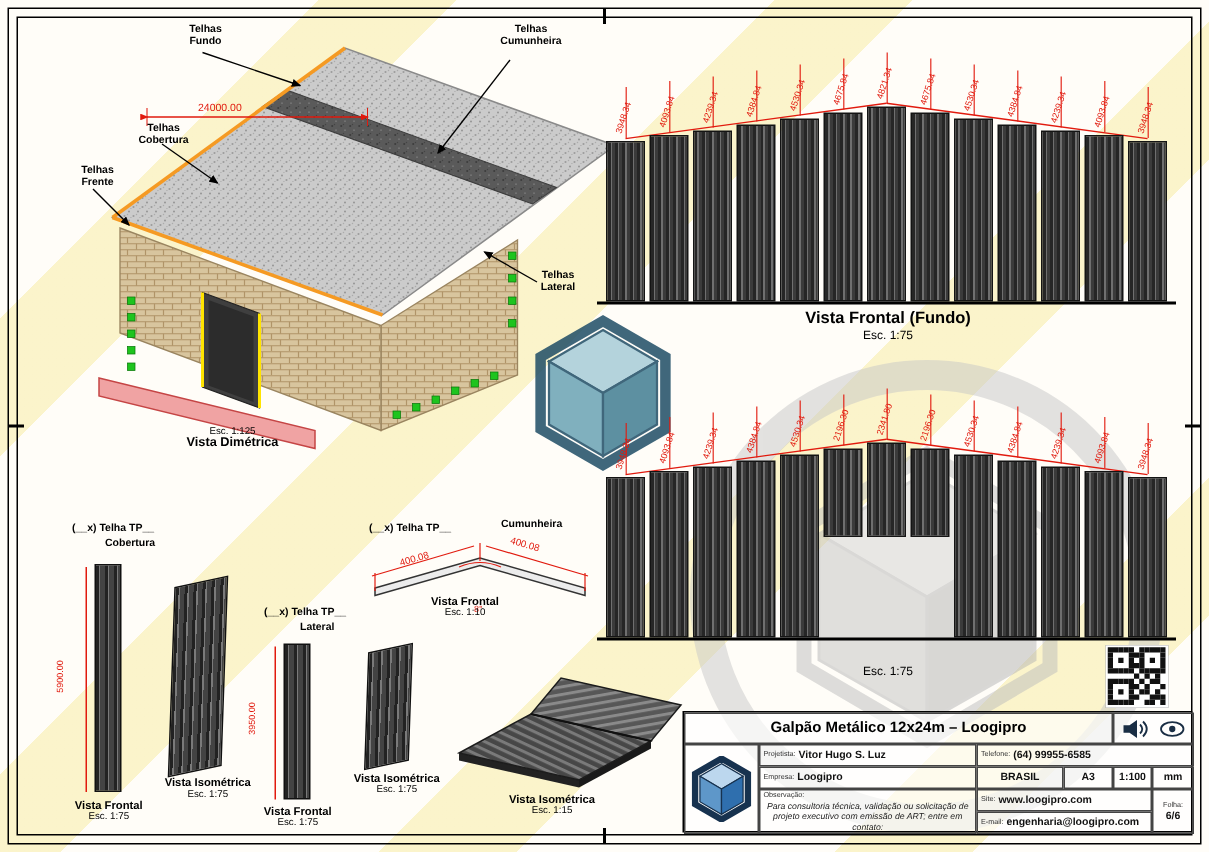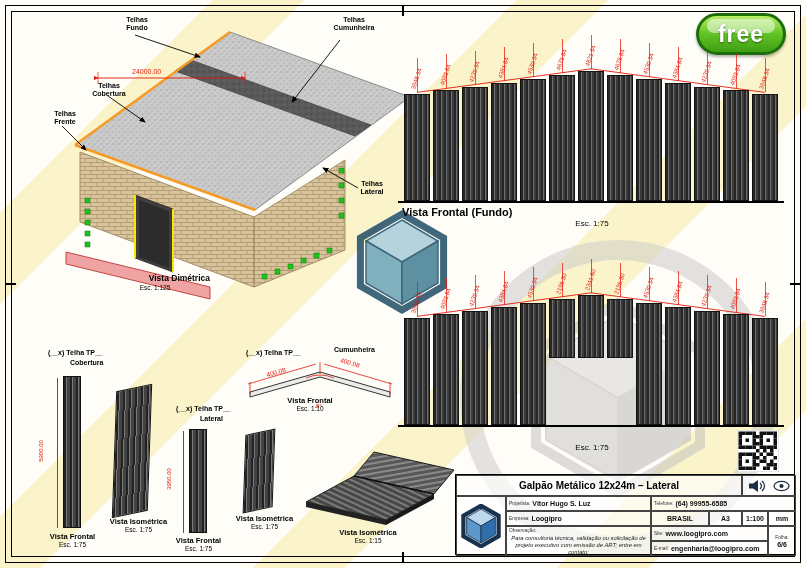--- a/index.html
+++ b/index.html
@@ -17,21 +17,21 @@
   
   .pdf-badge{position:absolute;left:58px;top:13px;width:46px;height:46px;background:#fff;border-radius:9px;box-shadow:0 1px 3px rgba(0,0,0,.35);}
   .free-badge{position:absolute;left:696px;top:13px;width:90px;height:42px;border-radius:21px;border:3px solid #1d6e0b;background:linear-gradient(180deg,#b7ef67 0%,#63c527 48%,#3f9e13 100%);box-shadow:0 2px 3px rgba(0,0,0,.3);display:flex;align-items:center;justify-content:center;}
   .free-badge::before{content:"";position:absolute;left:8px;right:8px;top:3px;height:40%;background:rgba(255,255,255,.5);border-radius:16px;}
   .free-text{position:relative;color:#fff;font-weight:bold;font-size:23px;text-shadow:0 1px 2px rgba(0,0,0,.45);letter-spacing:1px;}
   
   .callout{position:absolute;white-space:pre-line;font-weight:bold;font-size:7px;line-height:1.15;text-align:center;color:#000;}
   .cap{position:absolute;font-weight:bold;font-size:7.5px;text-align:center;color:#000;}
   .cap-big{font-size:8.5px;}
   .esc{position:absolute;font-size:6.5px;text-align:center;color:#000;}
-  .view-title{position:absolute;font-weight:bold;font-size:11px;text-align:left;color:#000;}
+  .view-title{position:absolute;font-weight:bold;font-size:11px;text-align:center;color:#000;}
   .view-esc{position:absolute;font-size:8px;text-align:center;color:#000;}
   
   .elev{position:absolute;width:380px;height:182px;}
   .panel{position:absolute;background:repeating-linear-gradient(90deg,#262626 0 2px,#6f6f6f 2px 3px,#3b3b3b 3px 5px);border:1px solid #141414;}
   .extline{position:absolute;width:1px;background:#e11a0e;opacity:.75;}
   .dimlabel{position:absolute;color:#e11a0e;font-size:6px;transform:rotate(-72deg);transform-origin:0 100%;white-space:nowrap;}
   .baseline{position:absolute;height:2px;background:#000;}
   .elev-lines{position:absolute;left:0;top:0;pointer-events:none;}
   
   .tile-label{position:absolute;font-weight:bold;font-size:7px;color:#000;white-space:nowrap;}
@@ -80,23 +80,20 @@
   </svg>
 
   <div class="border-outer"></div>
   <div class="border-inner"></div>
   <div class="tick" style="left:402px;top:6px;width:2px;height:10px;"></div>
   <div class="tick" style="left:402px;bottom:6px;width:2px;height:10px;"></div>
   <div class="tick" style="left:6px;top:283px;width:10px;height:2px;"></div>
   <div class="tick" style="right:6px;top:283px;width:10px;height:2px;"></div>
 
 
-  <div class="free-badge">
-    <span class="free-text">free</span>
-  </div>
 
   <svg class="abs" style="left:40px;top:10px;" width="420" height="300" viewBox="0 0 420 300">
     <defs>
       <pattern id="speck" width="6" height="6" patternUnits="userSpaceOnUse">
         <rect width="6" height="6" fill="#cbcbcb"></rect>
         <circle cx="1" cy="2" r="0.7" fill="#9b9b9b"></circle>
           <circle cx="4" cy="5" r="0.6" fill="#8f8f8f"></circle>
           <circle cx="3" cy="1" r="0.5" fill="#ababab"></circle>
           <circle cx="5.3" cy="3" r="0.4" fill="#a2a2a2"></circle>
       </pattern>
@@ -171,21 +168,21 @@
   <div class="callout" style="left:112px;top:16px;width:50px;">Telhas
 Fundo</div>
   <div class="callout" style="left:316px;top:16px;width:76px;">Telhas
 Cumunheira</div>
   <div class="callout" style="left:78px;top:82px;width:62px;">Telhas
 Cobertura</div>
   <div class="callout" style="left:40px;top:110px;width:50px;">Telhas
 Frente</div>
   <div class="callout" style="left:346px;top:180px;width:52px;">Telhas
 Lateral</div>
-  <div class="cap cap-big" style="left:100px;top:273px;width:110px;text-align:right;">Vista Dimétrica</div>
+  <div class="cap cap-big" style="left:100px;top:289px;width:110px;">Vista Dimétrica</div>
   <div class="esc" style="left:100px;top:284px;width:110px;">Esc. 1:125</div>
 
   <div id="elev-fundo" class="elev" style="left:402px;top:26px;">
       <svg class="elev-lines" width="380" height="182">
         <line x1="15" y1="66.39482" x2="189" y2="42.823819999999984" stroke="#e11a0e" stroke-width="0.9"></line>
         <line x1="189" y1="42.823819999999984" x2="363" y2="66.39482" stroke="#e11a0e" stroke-width="0.9"></line>
       </svg>
       <div class="extline" style="left: 15px; top: 32.3948px; height: 34px;"></div>
       <div class="panel" style="left: 2px; top: 68.3948px; width: 26px; height: 106.605px;"></div>
       <span class="dimlabel" style="left: 14px; top: 58.3948px;">3948.34</span>
@@ -409,21 +406,21 @@
       <rect x="5" y="36.5" width="3.5" height="3.5" fill="#111"></rect>
       <rect x="8.5" y="36.5" width="3.5" height="3.5" fill="#111"></rect>
       <rect x="12" y="36.5" width="3.5" height="3.5" fill="#111"></rect>
       <rect x="15.5" y="36.5" width="3.5" height="3.5" fill="#111"></rect>
       <rect x="26" y="36.5" width="3.5" height="3.5" fill="#111"></rect>
       <rect x="29.5" y="36.5" width="3.5" height="3.5" fill="#111"></rect>
       <rect x="36.5" y="36.5" width="3.5" height="3.5" fill="#111"></rect>
     </svg>
 
   <div class="tb">
-    <div class="c title" style="grid-area:1/1/2/5;">Galpão Metálico 12x24m – Lateral</div>
+    <div class="c title" style="grid-area:1/1/2/5;">Galpão Metálico 12x24m – Loogipro</div>
     <div class="c icons" style="grid-area:1/5/2/7;">
       <svg width="18" height="14">
           <polygon points="1,4.5 5,4.5 10,1 10,13 5,9.5 1,9.5" fill="#1a2e44"></polygon>
           <path d="M12,4 q3,3 0,6 M14,2 q5,5 0,10" stroke="#1a2e44" fill="none" stroke-width="1.2"></path>
         </svg>
       <svg width="17" height="12">
           <ellipse cx="8.5" cy="6" rx="7.5" ry="4.6" fill="none" stroke="#1a2e44" stroke-width="1.2"></ellipse>
           <circle cx="8.5" cy="6" r="2.1" fill="#1a2e44"></circle>
         </svg>
     </div>

